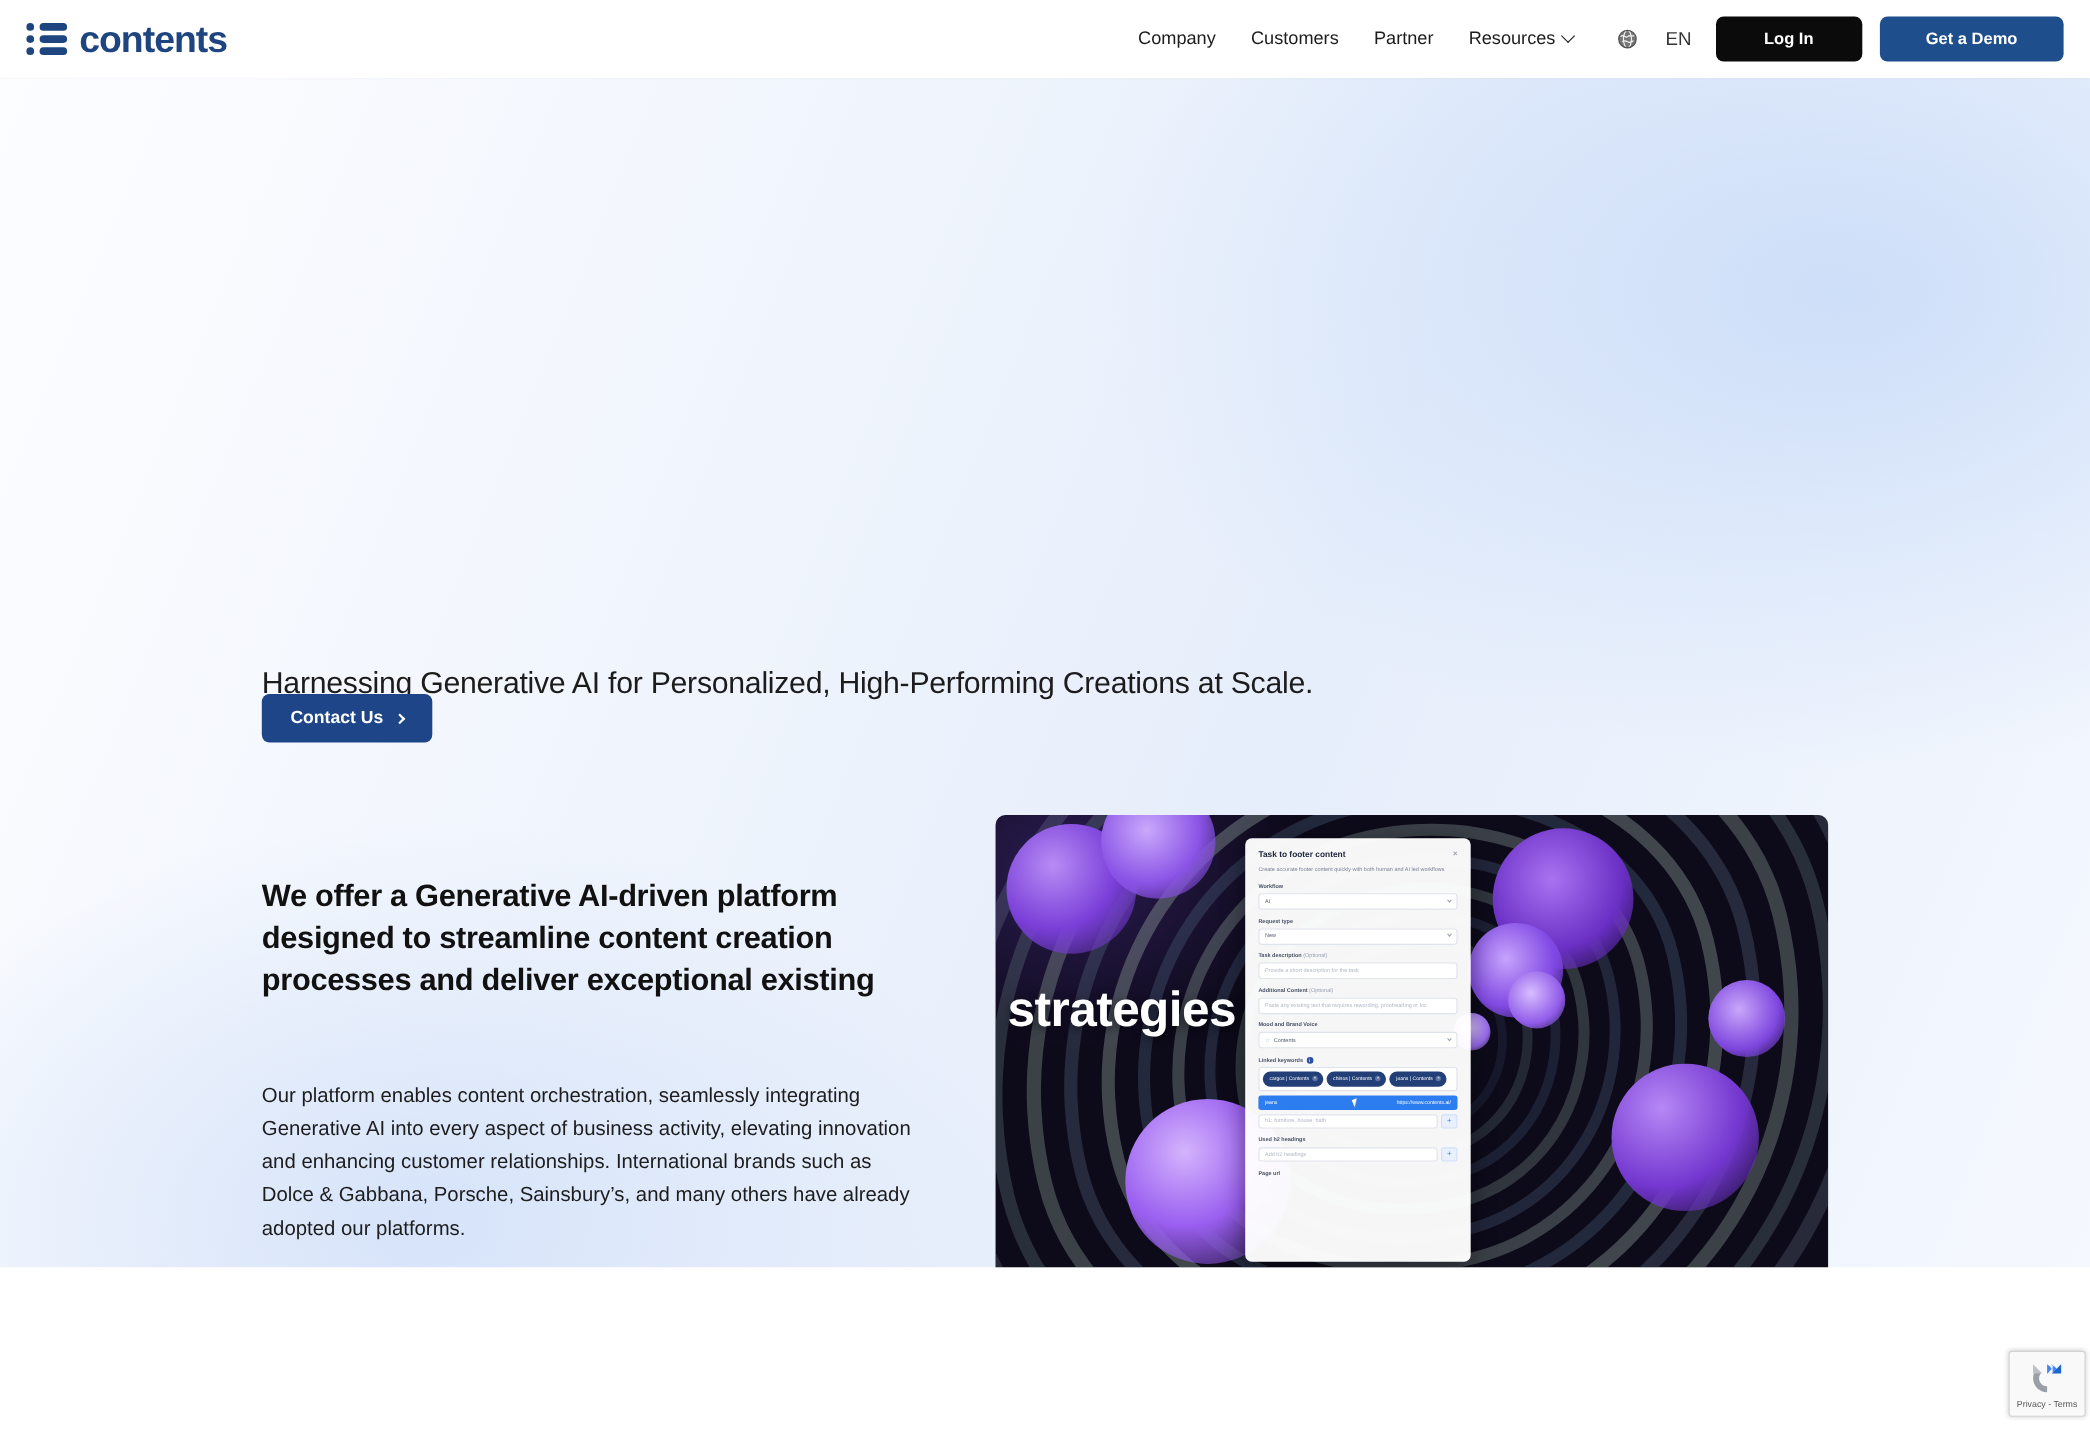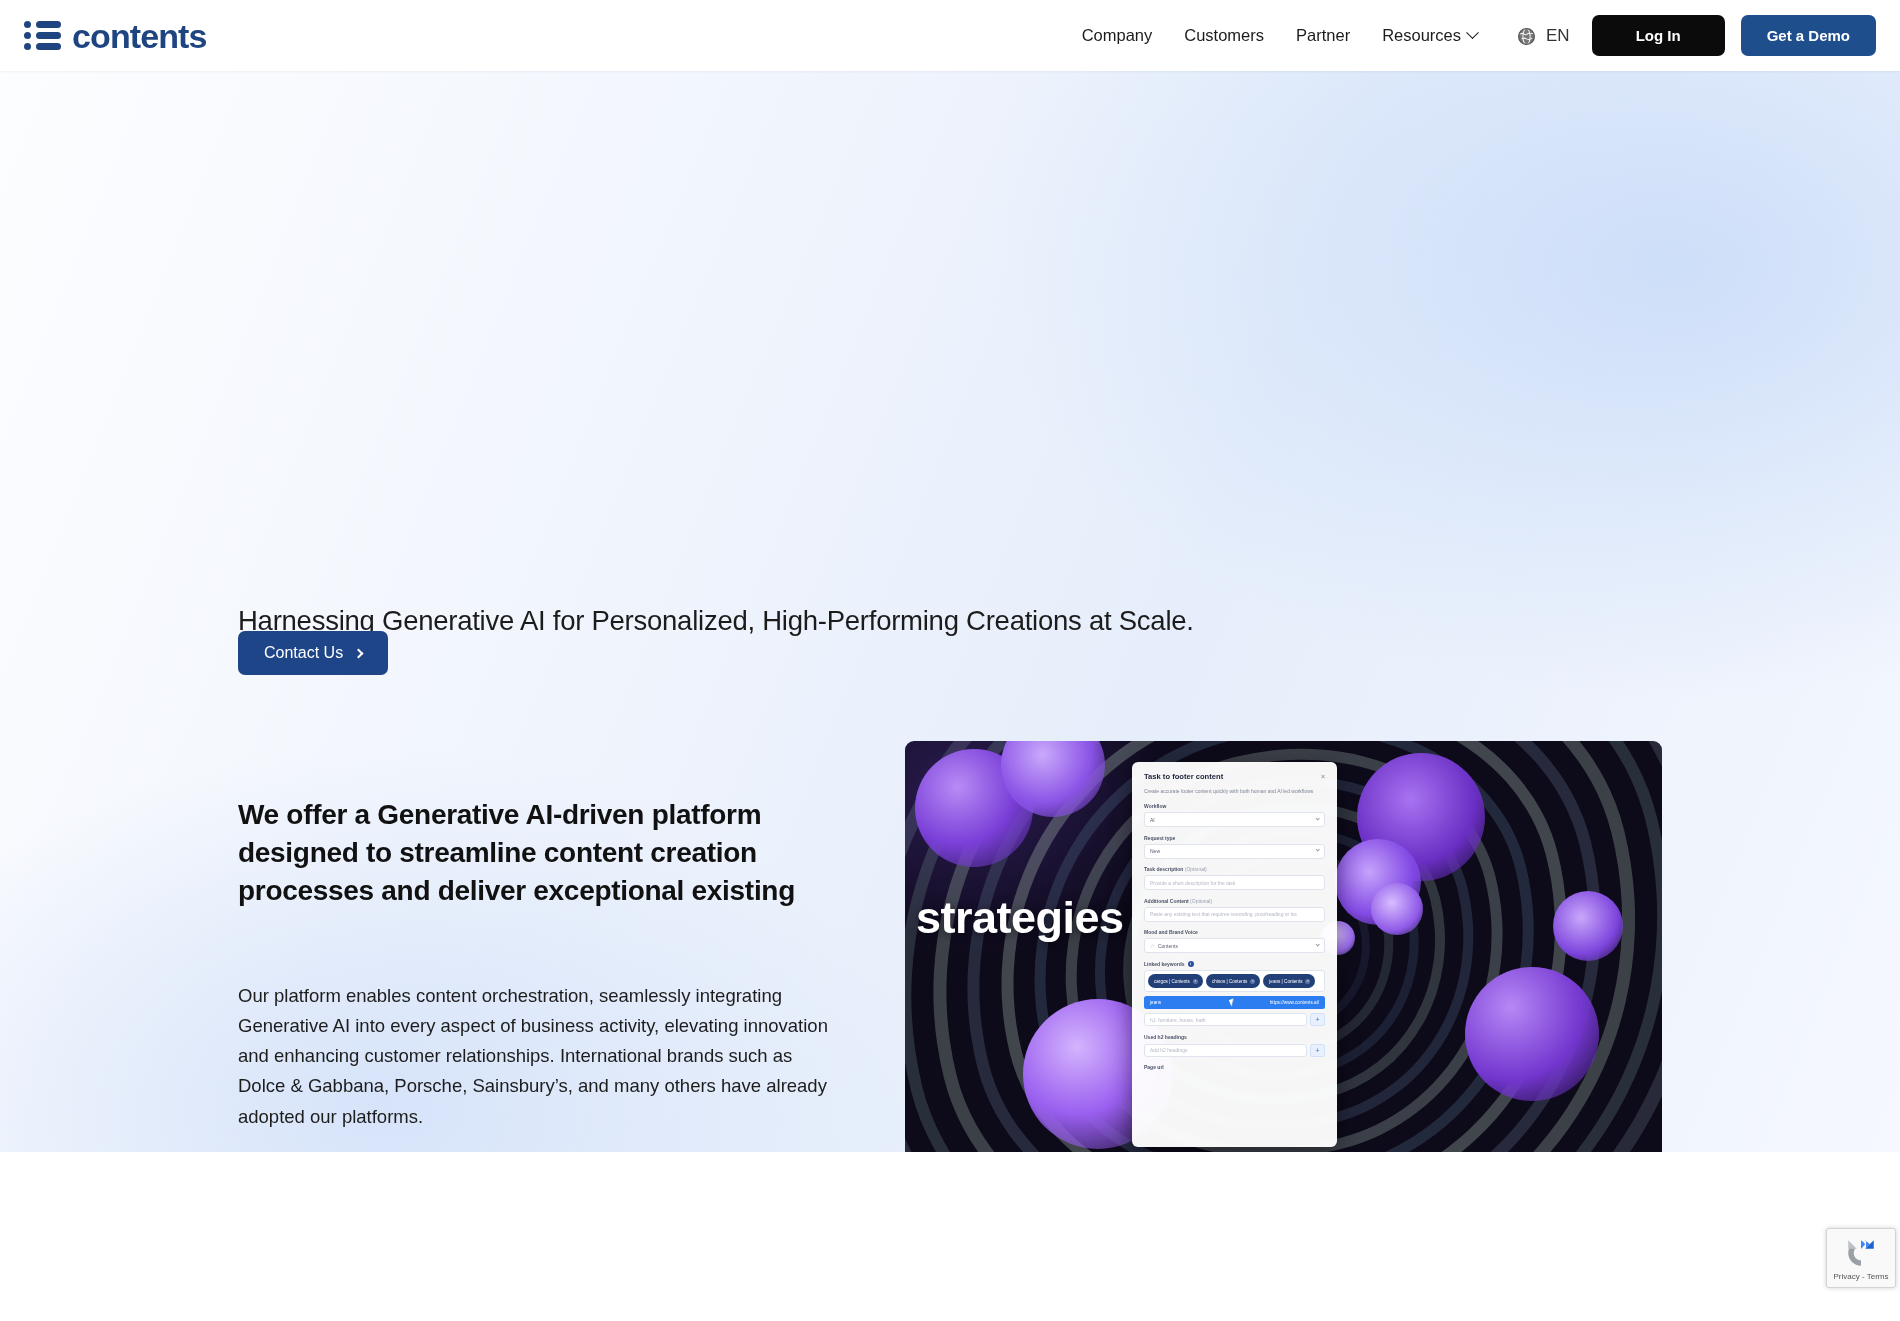--- a/index.html
+++ b/index.html
@@ -32,31 +32,31 @@
   .nav { margin-left:auto; display:flex; align-items:center; }
   .nav-item {
     font-size:16.5px; color:#1c1c1c; padding:0 16px;
     cursor:pointer; white-space:nowrap;
   }
   .nav-item.with-caret { display:flex; align-items:center; gap:7px; }
   .caret {
     width:9px; height:9px; border-right:1.8px solid #1c1c1c;
     border-bottom:1.8px solid #1c1c1c; transform:rotate(45deg) translate(-2px,-2px);
   }
-  .lang { display:flex; align-items:flex-end; gap:10px; margin:0 22px 0 24px; cursor:pointer; }
+  .lang { display:flex; align-items:flex-start; gap:25px; margin:0 22px 0 24px; cursor:pointer; }
   .globe { width:19px; height:19px; flex:0 0 19px; }
   .lang-label { font-size:17px; color:#333; }
   .btn-login {
     background:#0b0b0b; color:#fff; font-size:15px; font-weight:bold;
     border:none; border-radius:7px; padding:0 44px; height:41px;
     cursor:pointer; font-family:inherit;
   }
   .btn-demo {
     background:#1f4e8c; color:#fff; font-size:15px; font-weight:bold;
-    border:none; border-radius:7px; padding:0 26px; height:41px;
+    border:none; border-radius:7px; padding:0 42px; height:41px;
     margin:0 24px 0 16px; cursor:pointer; font-family:inherit;
   }
 
   
   .hero {
     position:absolute; top:71px; left:0; width:1900px; height:1081px;
     background:
       radial-gradient(ellipse 1100px 700px at 88% 18%, rgba(200,219,248,0.85) 0%, rgba(200,219,248,0) 62%),
       radial-gradient(ellipse 900px 600px at 20% 96%, rgba(205,221,248,0.75) 0%, rgba(205,221,248,0) 60%),
       linear-gradient(112deg, #fcfdff 0%, #f2f6fd 30%, #e6eefb 60%, #f5f8fe 100%);
@@ -73,21 +73,21 @@
   .subhead {
     position:absolute; left:238px; top:492px;
     font-size:27.5px; color:#1c1c1c; letter-spacing:-0.25px;margin-top:42px;
   }
 
   .btn-contact {
     position:absolute; left:238px; top:560px;
     background:#1e4587; color:#fff;
     border:none; border-radius:7px;
     height:44px; padding:0 26px;
-    font-size:16px; font-weight:normal; font-family:inherit;
+    font-size:16px; font-weight:bold; font-family:inherit;
     display:flex; align-items:center; gap:12px; cursor:pointer;
   }
   .btn-contact .chev {
     width:7px; height:7px; border-right:2px solid #fff; border-top:2px solid #fff;
     transform:rotate(45deg); margin-top:1px;
   }
 
   .lead-heading {
     position:absolute; left:238px; top:725px; width:600px;
     font-size:28px; line-height:1.36; font-weight:bold;

